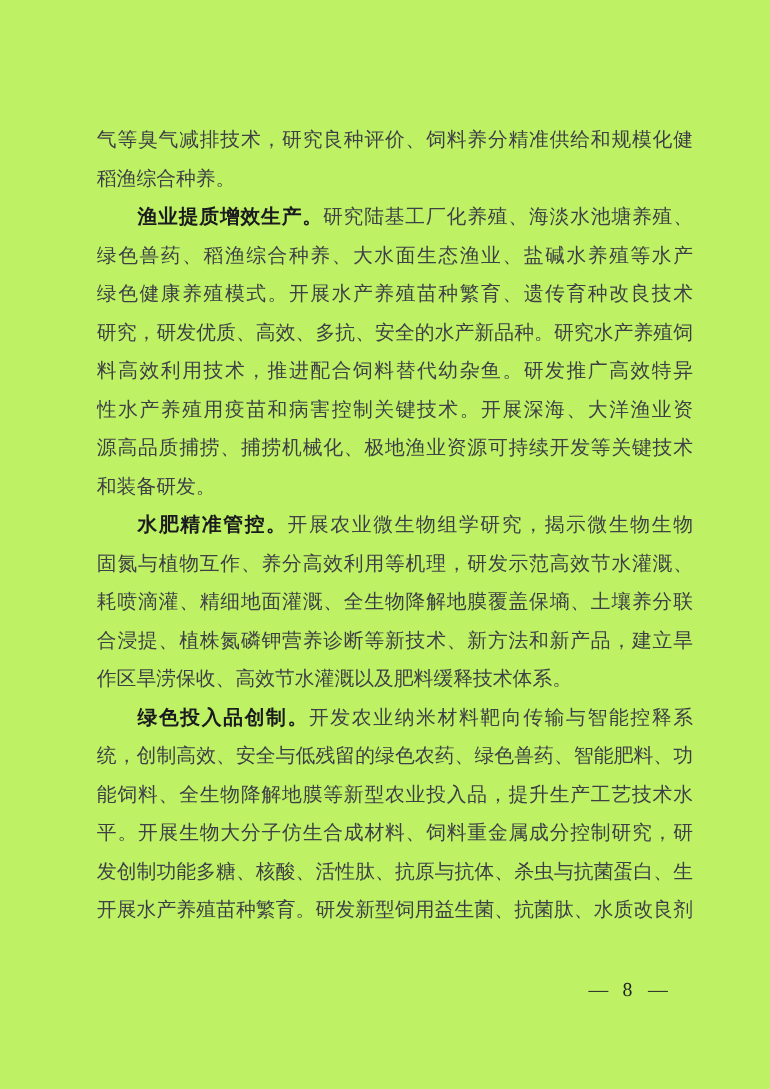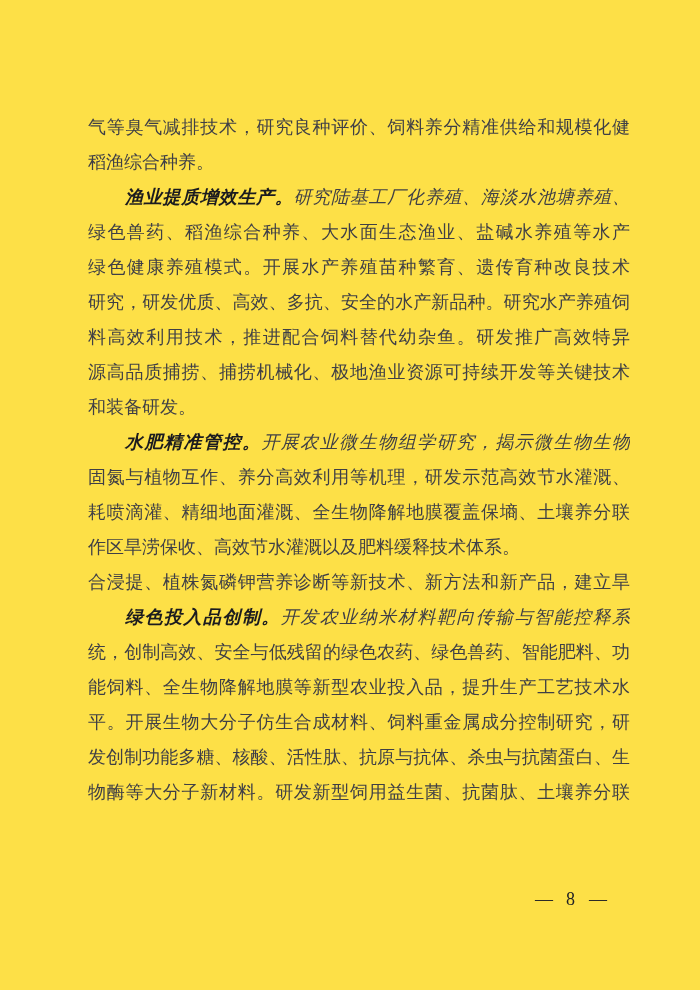--- a/index.html
+++ b/index.html
@@ -10,21 +10,21 @@
     width: 700px;
     height: 990px;
     background: #ffffff;
     position: relative;
     overflow: hidden;
     font-family: "Liberation Serif", "DejaVu Serif", serif;
   }
   .page {
     position: absolute;
     inset: 0;
-    background: #fde047;
+    background: #bef264;
   }
   .text-block {
     position: absolute;
     left: 88px;
     top: 110px;
     width: 542px;
   }
   .para {
     margin: 0;
     padding: 0;
@@ -36,21 +36,20 @@
     color: #3f3f46;
     text-align: justify;
     text-align-last: justify;
     overflow: hidden;
   }
   .line.end {
     text-align-last: left;
   }
   .line.indent {
     text-indent: 37px;
-    font-style: italic;
   }
   .line b {
     font-weight: bold;
     color: #1b1b1f;
   }
   .footer {
     position: absolute;
     left: 535px;
     top: 886px;
     width: 72px;
@@ -73,37 +72,38 @@
       <div class="para">
         <div class="line">气等臭气减排技术，研究良种评价、饲料养分精准供给和规模化健</div>
         <div class="line end">稻渔综合种养。</div>
       </div>
       <div class="para">
         <div class="line indent"><b>渔业提质增效生产。</b>研究陆基工厂化养殖、海淡水池塘养殖、</div>
         <div class="line">绿色兽药、稻渔综合种养、大水面生态渔业、盐碱水养殖等水产</div>
         <div class="line">绿色健康养殖模式。开展水产养殖苗种繁育、遗传育种改良技术</div>
         <div class="line">研究，研发优质、高效、多抗、安全的水产新品种。研究水产养殖饲</div>
         <div class="line">料高效利用技术，推进配合饲料替代幼杂鱼。研发推广高效特异</div>
+        <div class="line">性水产养殖用疫苗和病害控制关键技术。开展深海、大洋渔业资</div>
         <div class="line">源高品质捕捞、捕捞机械化、极地渔业资源可持续开发等关键技术</div>
         <div class="line end">和装备研发。</div>
       </div>
       <div class="para">
         <div class="line indent"><b>水肥精准管控。</b>开展农业微生物组学研究，揭示微生物生物</div>
         <div class="line">固氮与植物互作、养分高效利用等机理，研发示范高效节水灌溉、</div>
         <div class="line">耗喷滴灌、精细地面灌溉、全生物降解地膜覆盖保墒、土壤养分联</div>
+        <div class="line">合浸提、植株氮磷钾营养诊断等新技术、新方法和新产品，建立旱</div>
         <div class="line end">作区旱涝保收、高效节水灌溉以及肥料缓释技术体系。</div>
-        <div class="line">合浸提、植株氮磷钾营养诊断等新技术、新方法和新产品，建立旱</div>
       </div>
       <div class="para">
         <div class="line indent"><b>绿色投入品创制。</b>开发农业纳米材料靶向传输与智能控释系</div>
         <div class="line">统，创制高效、安全与低残留的绿色农药、绿色兽药、智能肥料、功</div>
         <div class="line">能饲料、全生物降解地膜等新型农业投入品，提升生产工艺技术水</div>
         <div class="line">平。开展生物大分子仿生合成材料、饲料重金属成分控制研究，研</div>
         <div class="line">发创制功能多糖、核酸、活性肽、抗原与抗体、杀虫与抗菌蛋白、生</div>
-        <div class="line">物酶等大分子新材料。研发新型饲用益生菌、抗菌肽、土壤养分联</div>
+        <div class="line">开展水产养殖苗种繁育。研发新型饲用益生菌、抗菌肽、水质改良剂</div>
       </div>
     </div>
   <div class="footer">
     <span>—</span>
     <span class="num">8</span>
     <span>—</span>
   </div>
 </div>
 
 </body></html>

